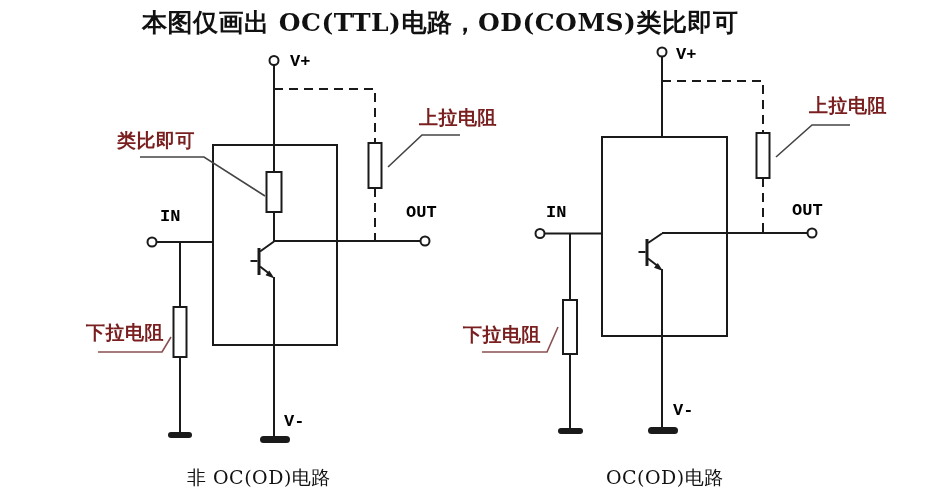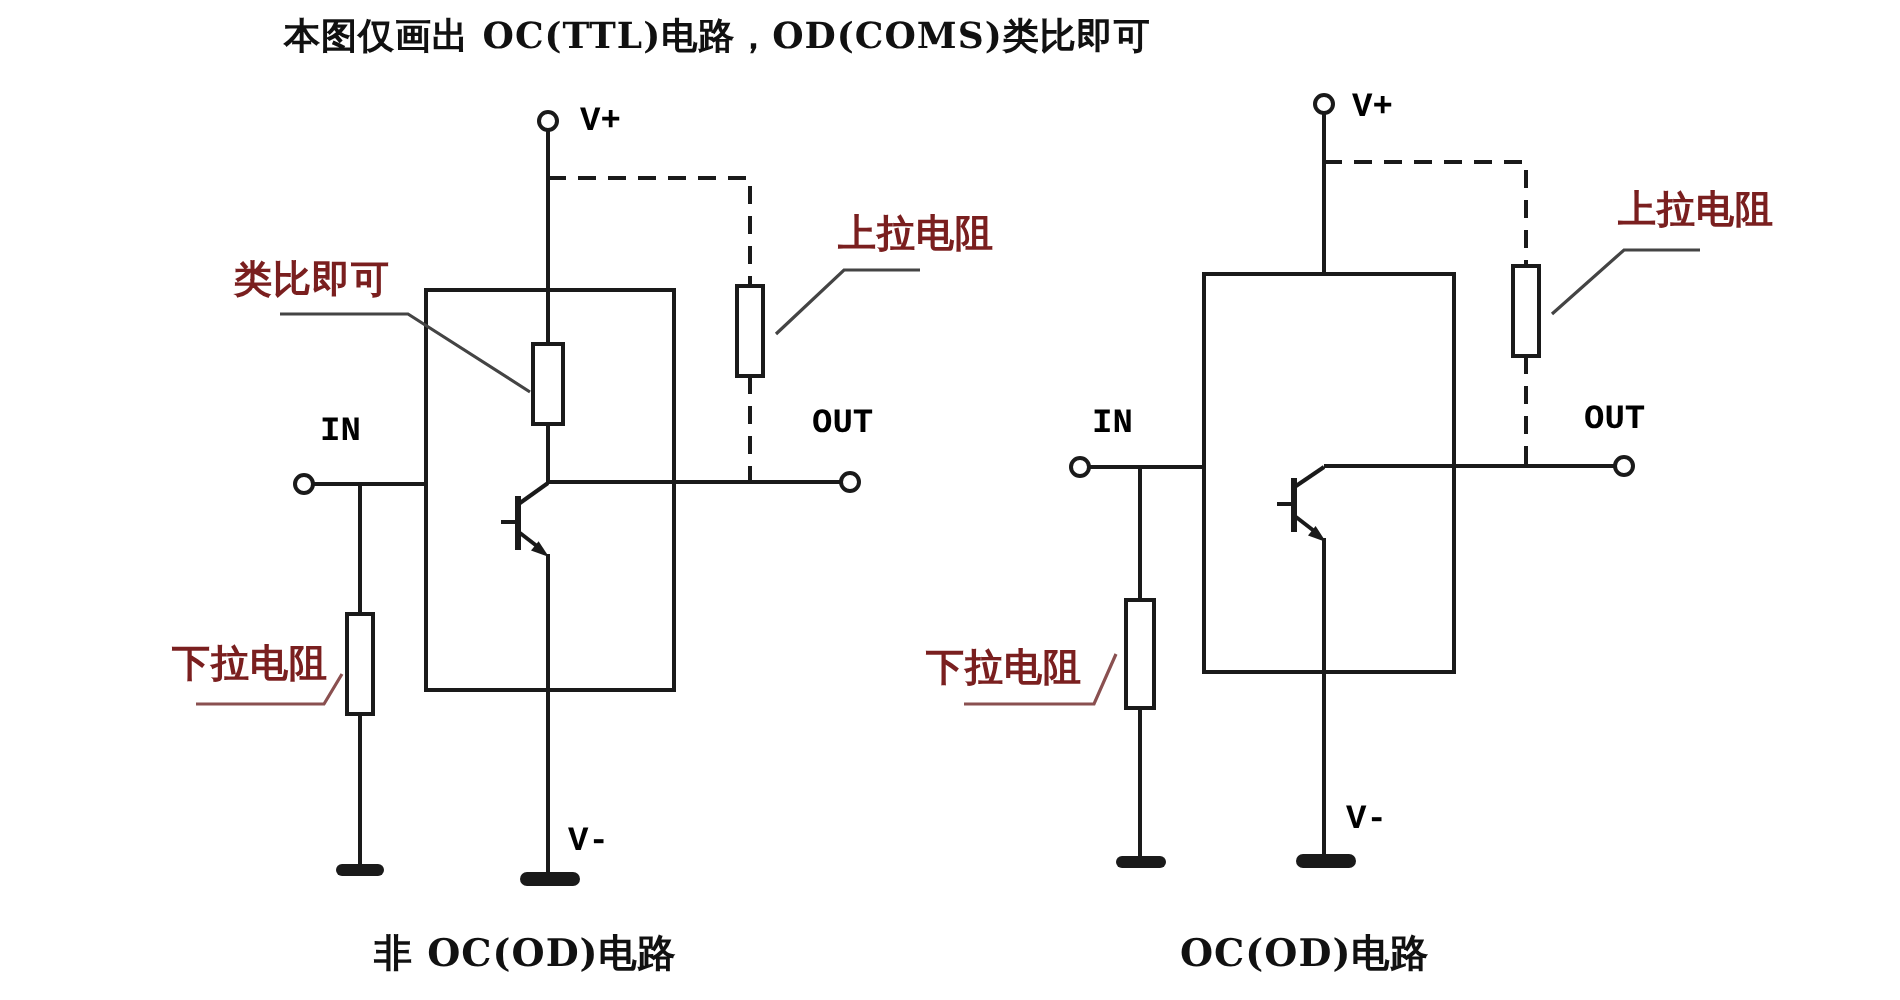--- a/index.html
+++ b/index.html
@@ -2,25 +2,25 @@
 <html><head>
 <meta charset="utf-8">
 <style>
   html,body{margin:0;padding:0;background:#fff;}
   #stage{
     position:relative;width:950px;height:500px;background:#ffffff;
     font-family:"DejaVu Serif","Liberation Serif",serif;overflow:hidden;
   }
   svg{position:absolute;left:0;top:0;}
   .txt{position:absolute;white-space:nowrap;line-height:1;}
-  .title{font-size:18px;font-weight:bold;color:#111;letter-spacing:.5px;}
+  .title{font-size:25px;font-weight:bold;color:#111;letter-spacing:.5px;}
   .cjk-label{font-size:19px;font-weight:bold;color:#7a1f1f;letter-spacing:.5px;}
   .pin-label{font-family:"Liberation Mono","DejaVu Sans Mono",monospace;
              font-size:17px;font-weight:bold;color:#000;}
-  .caption{font-size:19px;font-weight:bold;color:#111;letter-spacing:.5px;}
+  .caption{font-size:19px;font-weight:normal;color:#111;letter-spacing:.5px;}
   .wire{stroke:#1a1a1a;stroke-width:2;fill:none;}
   .dashed{stroke:#1a1a1a;stroke-width:2;fill:none;stroke-dasharray:9 6;}
   .resistor{fill:#ffffff;stroke:#1a1a1a;stroke-width:2;}
   .icbox{fill:none;stroke:#1a1a1a;stroke-width:2;}
   .terminal{fill:#ffffff;stroke:#1a1a1a;stroke-width:2;}
   .ground{fill:#1a1a1a;stroke:none;}
   .tbar{stroke:#1a1a1a;stroke-width:3;fill:none;}
   .arrow{fill:#1a1a1a;stroke:none;}
   .leader-dark{stroke:#444444;stroke-width:1.6;fill:none;}
   .leader-red{stroke:#8a5050;stroke-width:1.6;fill:none;}
@@ -117,15 +117,15 @@
   <div class="txt cjk-label" style="left:86px;top:323px;">下拉电阻</div>
   <div class="txt pin-label" style="left:284px;top:413px;">V-</div>
   <div class="txt caption" style="left:187px;top:468px;">非 OC(OD)电路</div>
 
   <div class="txt pin-label" style="left:676px;top:46px;">V+</div>
   <div class="txt cjk-label" style="left:809px;top:96px;">上拉电阻</div>
   <div class="txt pin-label" style="left:546px;top:204px;">IN</div>
   <div class="txt pin-label" style="left:792px;top:202px;">OUT</div>
   <div class="txt cjk-label" style="left:463px;top:325px;">下拉电阻</div>
   <div class="txt pin-label" style="left:673px;top:402px;">V-</div>
-  <div class="txt caption" style="left:590px;top:468px;">OC(OD)电路</div>
+  <div class="txt caption" style="left:606px;top:468px;">OC(OD)电路</div>
 
 </div>
 
 </body></html>

